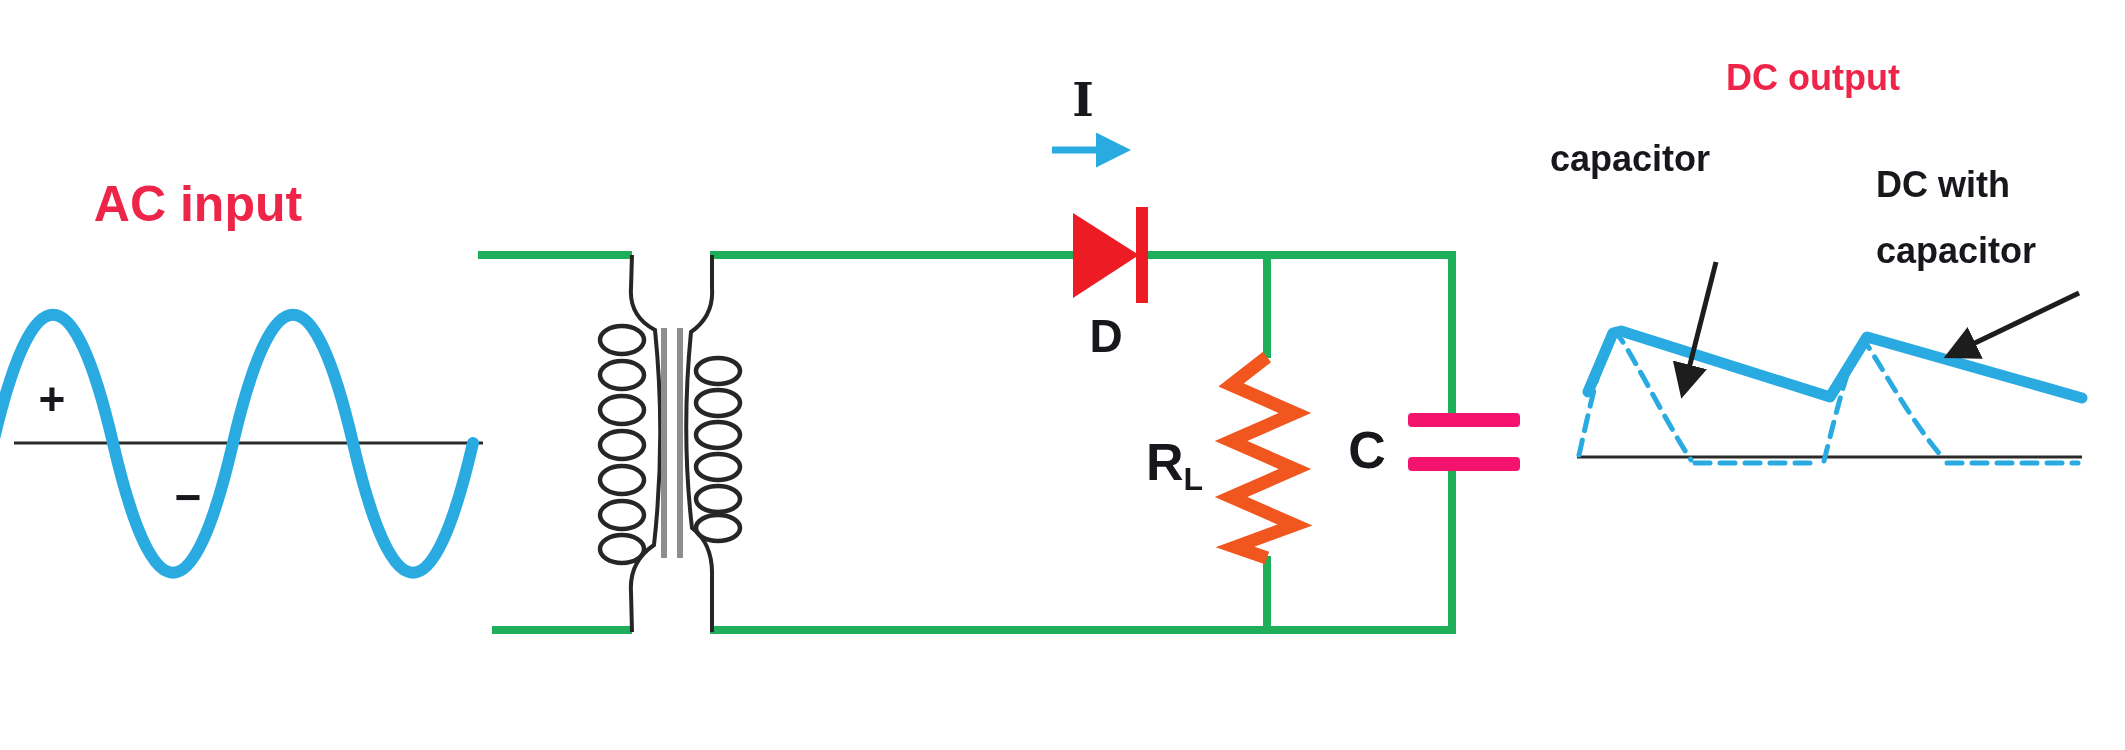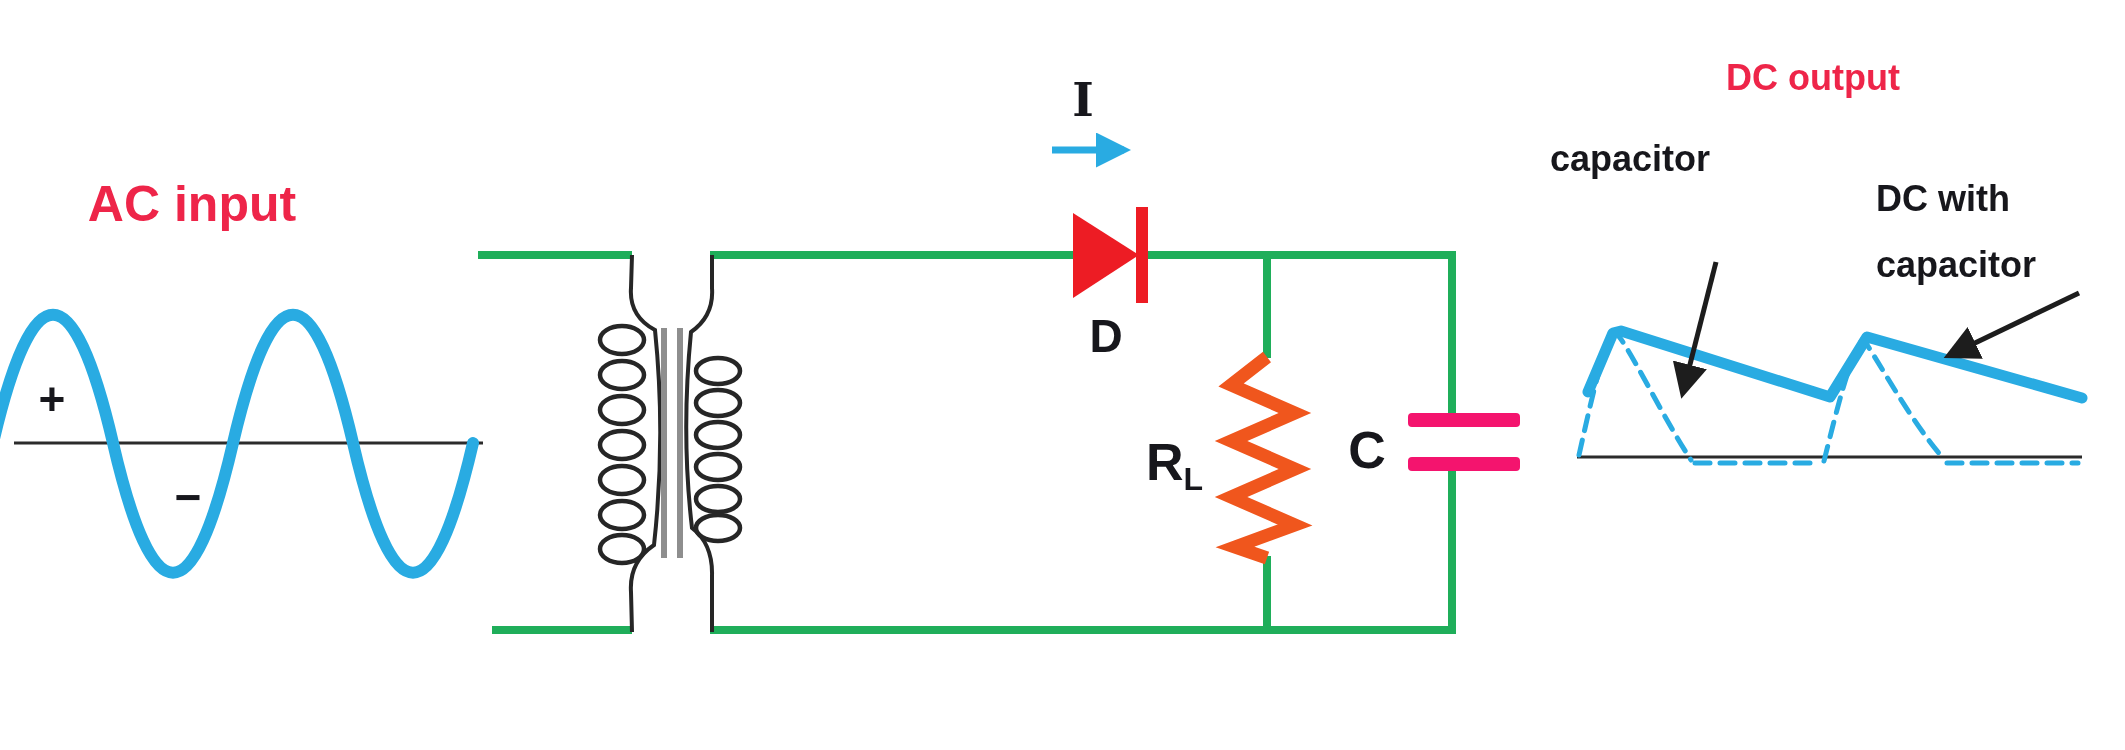--- a/index.html
+++ b/index.html
@@ -110,21 +110,21 @@
       <path class="dashwave" d="M1579,455 C1594,388 1604,343 1616,333 C1629,346 1662,416 1691,460"></path>
       <line class="dashwave" x1="1695" y1="463" x2="1820" y2="463"></line>
       <path class="dashwave" d="M1824,461 C1837,409 1851,352 1863,339 C1874,353 1909,419 1943,458"></path>
       <line class="dashwave" x1="1947" y1="463" x2="2078" y2="463"></line>
       <path class="solidwave" d="M1588,392 L1613,333 L1621,331 L1830,397 L1867,337 L2082,398"></path>
       <line class="ann" x1="1716" y1="262" x2="1683" y2="392" marker-end="url(#mBlack)"></line>
       <line class="ann" x1="2079" y1="293" x2="1950" y2="355" marker-end="url(#mBlack)"></line>
     </g>
   </svg>
 
-  <div class="lbl red f50 center" style="left:192px;top:204px;">AC input</div>
+  <div class="lbl red f50 center" style="left:198px;top:204px;">AC input</div>
 
   <div class="lbl f46 center" style="left:52px;top:399px;">+</div>
 
   <div class="lbl f46 center" style="left:188px;top:497px;">−</div>
 
   <div class="lbl f46 serif center" style="left:1083px;top:100px;">I</div>
 
   <div class="lbl f46 center" style="left:1106px;top:336px;">D</div>
 
   <div class="lbl f52" style="left:1146px;top:432px;">
@@ -132,18 +132,18 @@
   </div>
 
   <div class="lbl f52 center" style="left:1367px;top:450px;">C</div>
 
   <div class="lbl red f48 center" style="left:1813px;top:78px;line-height:50px;">DC output</div>
 
   <div class="lbl f48" style="left:1550px;top:126px;">
     <div>capacitor</div>
   </div>
 
-  <div class="lbl f48" style="left:1876px;top:166px;">
+  <div class="lbl f48" style="left:1876px;top:152px;">
     <div>DC with</div>
     <div>capacitor</div>
   </div>
 
 </div>
 
 </body></html>

